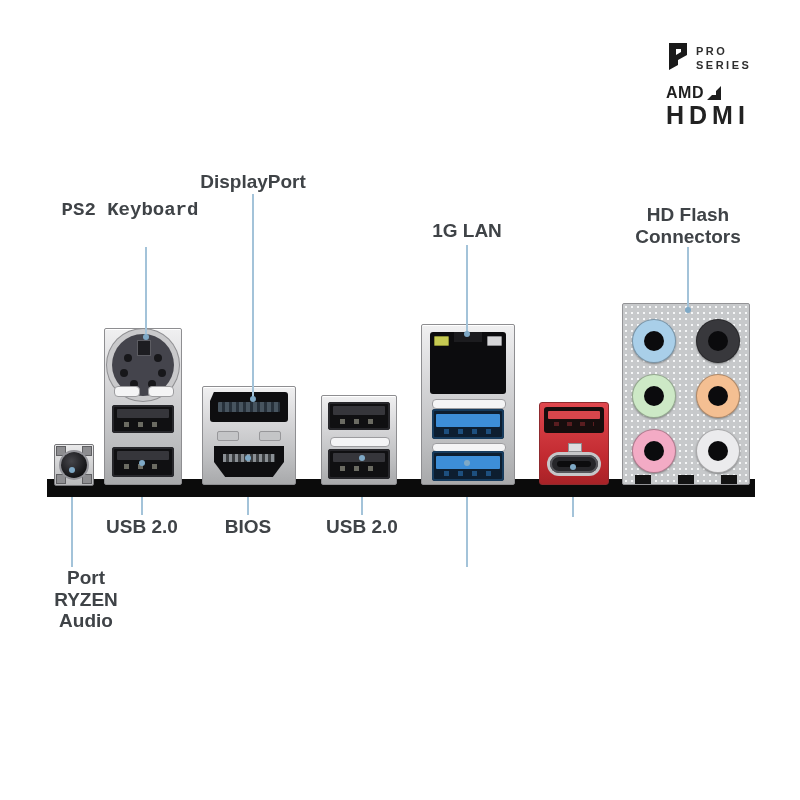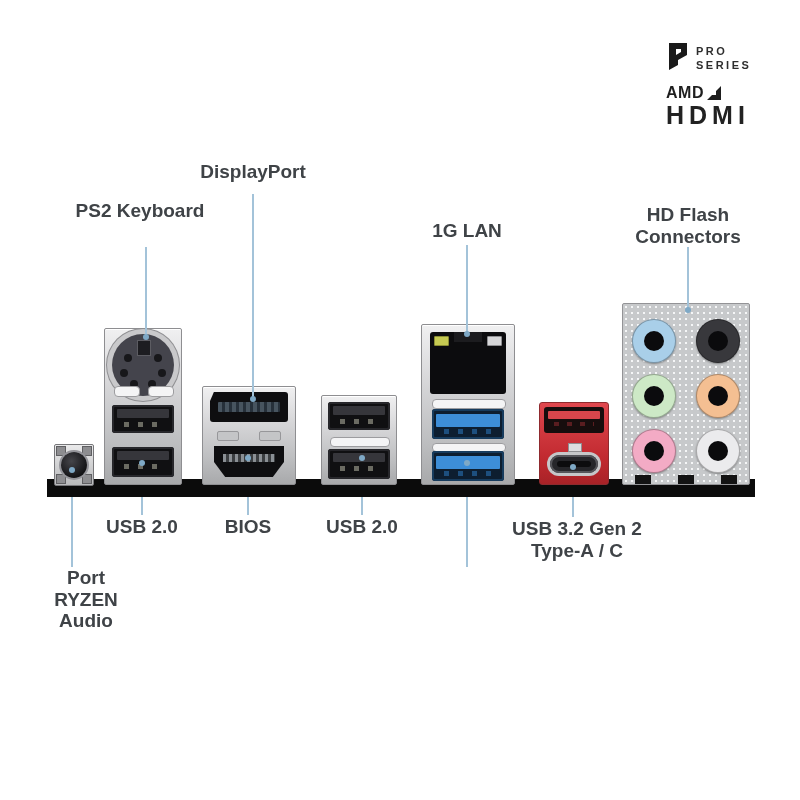--- a/index.html
+++ b/index.html
@@ -15,22 +15,22 @@
   #pro-badge .ptxt{display:flex;flex-direction:column;gap:2px;margin-top:3px;}
   #pro-badge .ptxt span{font-size:11px;font-weight:700;letter-spacing:2.5px;color:#2e2e2e;line-height:1.1;}
   #amd-ryzen{position:absolute;left:646px;top:84px;width:130px;margin-left:20px;}
   #amd-row{display:flex;align-items:center;gap:3px;}
   #amd-row .amd-t{font-size:16px;font-weight:700;color:#1e1e1e;letter-spacing:0.5px;}
   #ryzen-t{font-size:25px;font-weight:700;color:#222;letter-spacing:5px;margin-top:-1px;}
 
   
   .lbl{position:absolute;transform:translateX(-50%);text-align:center;
        font-weight:700;font-size:19px;line-height:1.14;color:#3f4347;white-space:nowrap;z-index:6;}
-  #lbl-dp{left:253px;top:161px;}
-  #lbl-ps2{left:140px;top:200px;}
+  #lbl-dp{left:253px;top:171px;}
+  #lbl-ps2{left:130px;top:200px;font-family:Liberation Mono, monospace;}
   #lbl-lan{left:467px;top:220px;}
   #lbl-audio{left:688px;top:204px;}
   #lbl-usb2l{left:142px;top:516px;}
   #lbl-hdmi{left:248px;top:516px;}
   #lbl-usb2r{left:362px;top:516px;}
   #lbl-g2{left:577px;top:518px;}
   #lbl-g1{left:468px;top:567px;}
   #lbl-flash{left:86px;top:567px;}
 
   
@@ -174,24 +174,20 @@
     <div>Connectors</div>
   </div>
   <div class="lbl" id="lbl-usb2l">
     <div>USB 2.0</div>
   </div>
   <div class="lbl" id="lbl-hdmi">
     <div>BIOS</div>
   </div>
   <div class="lbl" id="lbl-usb2r">
     <div>USB 2.0</div>
-  </div>
-  <div class="lbl" id="lbl-g2">
-    <div>USB 3.2 Gen 2</div>
-    <div>Type-A / C</div>
   </div>
   <div class="lbl" id="lbl-flash">
     <div>Port</div>
     <div>RYZEN</div>
     <div>Audio</div>
   </div>
 
   <div class="cl top" id="cl-dp"></div>
   <div class="cl top" id="cl-ps2"></div>
   <div class="cl top" id="cl-lan"></div>

